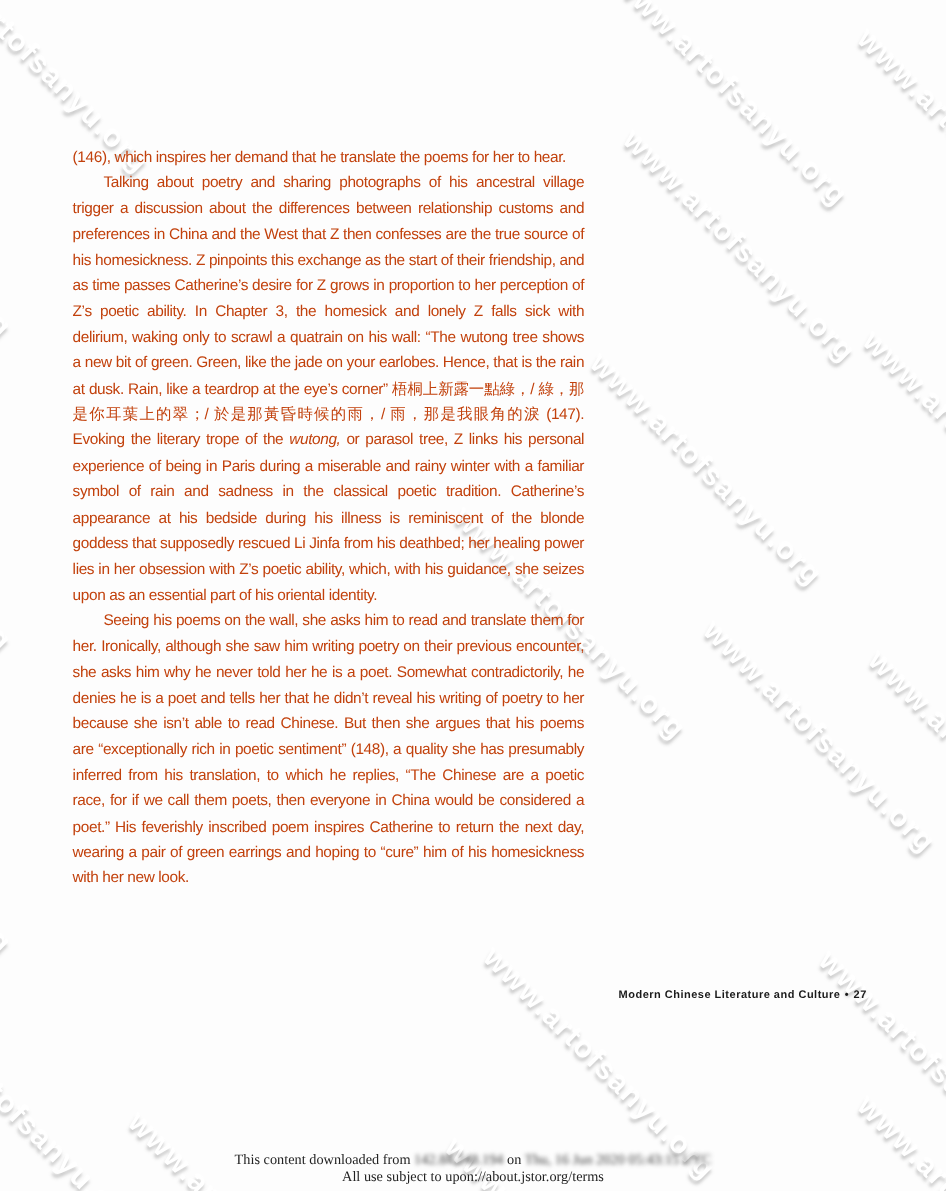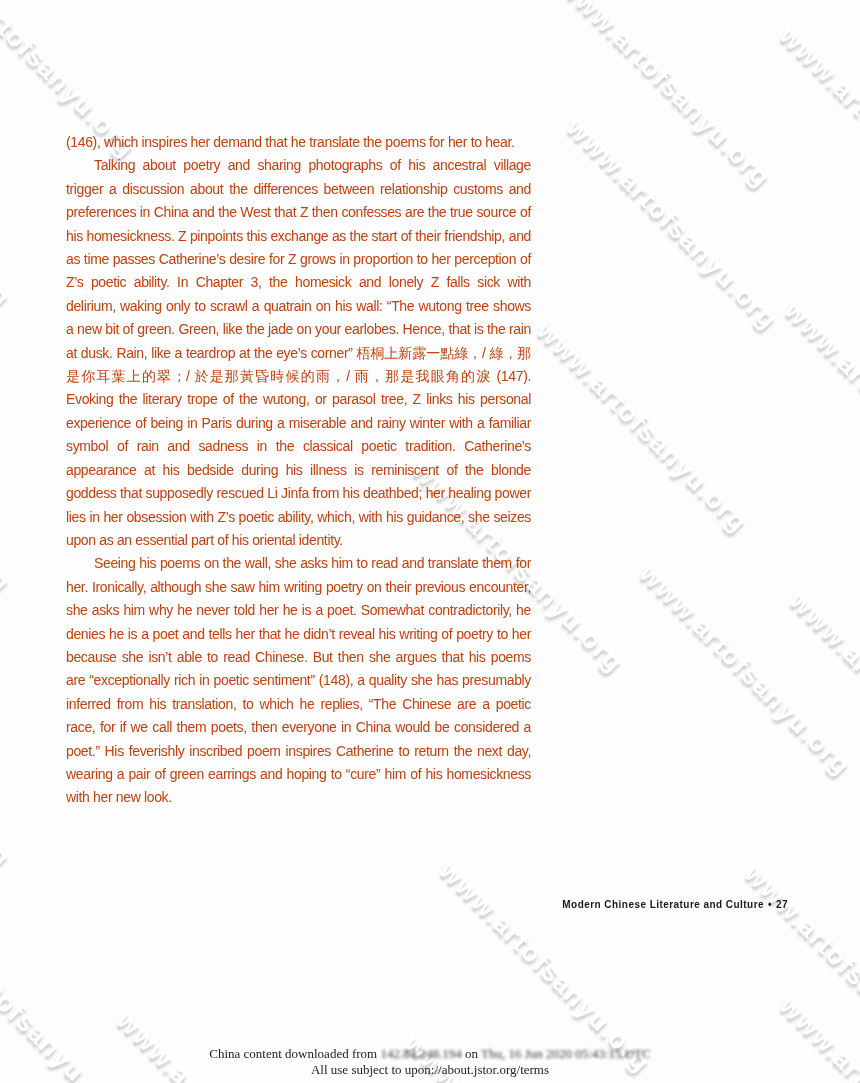--- a/index.html
+++ b/index.html
@@ -30,21 +30,21 @@
     left: 66px; top: 131px;
     width: 465px;
     color: #c2410c;
     font-size: 14px;
     letter-spacing: -0.35px;
     line-height: 23.4px;
     text-align: justify;
   }
   .article p { margin: 0; }
   .article p.indent { text-indent: 28px; }
-  .italic { }
+  .italic { font-style: italic; }
   .running-footer {
     position: absolute;
     top: 899px; right: 72px;
     font-weight: bold;
     font-size: 10px;
     letter-spacing: 0.45px;
     color: #1a1a1a;
     white-space: nowrap;
   }
   .running-footer .bullet { margin: 0 4px; }
@@ -96,21 +96,21 @@
       <p class="indent"><span>Talking about poetry and sharing photographs of his ancestral village trigger a discussion about the differences between relationship customs and preferences in China and the West that Z then confesses are the true source of his homesickness. Z pinpoints this exchange as the start of their friendship, and as time passes Catherine’s desire for Z grows in proportion to her perception of Z’s poetic ability. In Chapter 3, the homesick and lonely Z falls sick with delirium, waking only to scrawl a quatrain on his wall: “The wutong tree shows a new bit of green. Green, like the jade on your earlobes. Hence, that is the rain at dusk. Rain, like a teardrop at the eye’s corner” 梧桐上新露一點綠，/ 綠，那是你耳葉上的翠；/ 於是那黃昏時候的雨，/ 雨，那是我眼角的淚 (147). Evoking the literary trope of the </span><span class="italic">wutong,</span><span> or parasol tree, Z links his personal experience of being in Paris during a miserable and rainy winter with a familiar symbol of rain and sadness in the classical poetic tradition. Catherine’s appearance at his bedside during his illness is reminiscent of the blonde goddess that supposedly rescued Li Jinfa from his deathbed; her healing power lies in her obsession with Z’s poetic ability, which, with his guidance, she seizes upon as an essential part of his oriental identity.</span></p>
       <p class="indent">Seeing his poems on the wall, she asks him to read and translate them for her. Ironically, although she saw him writing poetry on their previous encounter, she asks him why he never told her he is a poet. Somewhat contradictorily, he denies he is a poet and tells her that he didn’t reveal his writing of poetry to her because she isn’t able to read Chinese. But then she argues that his poems are “exceptionally rich in poetic sentiment” (148), a quality she has presumably inferred from his translation, to which he replies, “The Chinese are a poetic race, for if we call them poets, then everyone in China would be considered a poet.” His feverishly inscribed poem inspires Catherine to return the next day, wearing a pair of green earrings and hoping to “cure” him of his homesickness with her new look.</p>
     </div>
 
     <div class="running-footer">
       <span>Modern Chinese Literature and Culture</span><span class="bullet">•</span><span>27</span>
     </div>
 
     <div class="jstor-footer">
       <div>
-        <span>China content downloaded from</span>
+        <span>This content downloaded from</span>
         <span class="redacted">142.84.248.194</span>
         <span>on</span>
         <span class="redacted">Thu, 16 Jun 2020 05:43:15 UTC</span>
       </div>
       <div>All use subject to upon://about.jstor.org/terms</div>
     </div>
 
   </div>
 </div>
 

